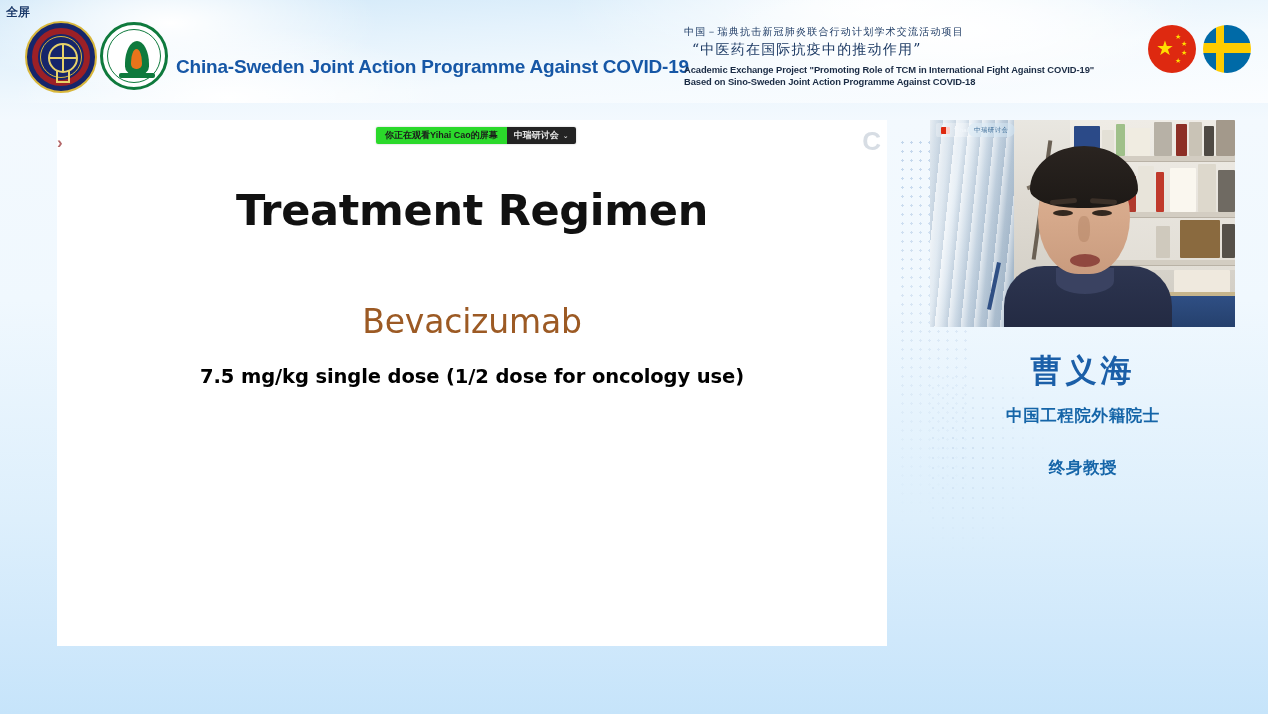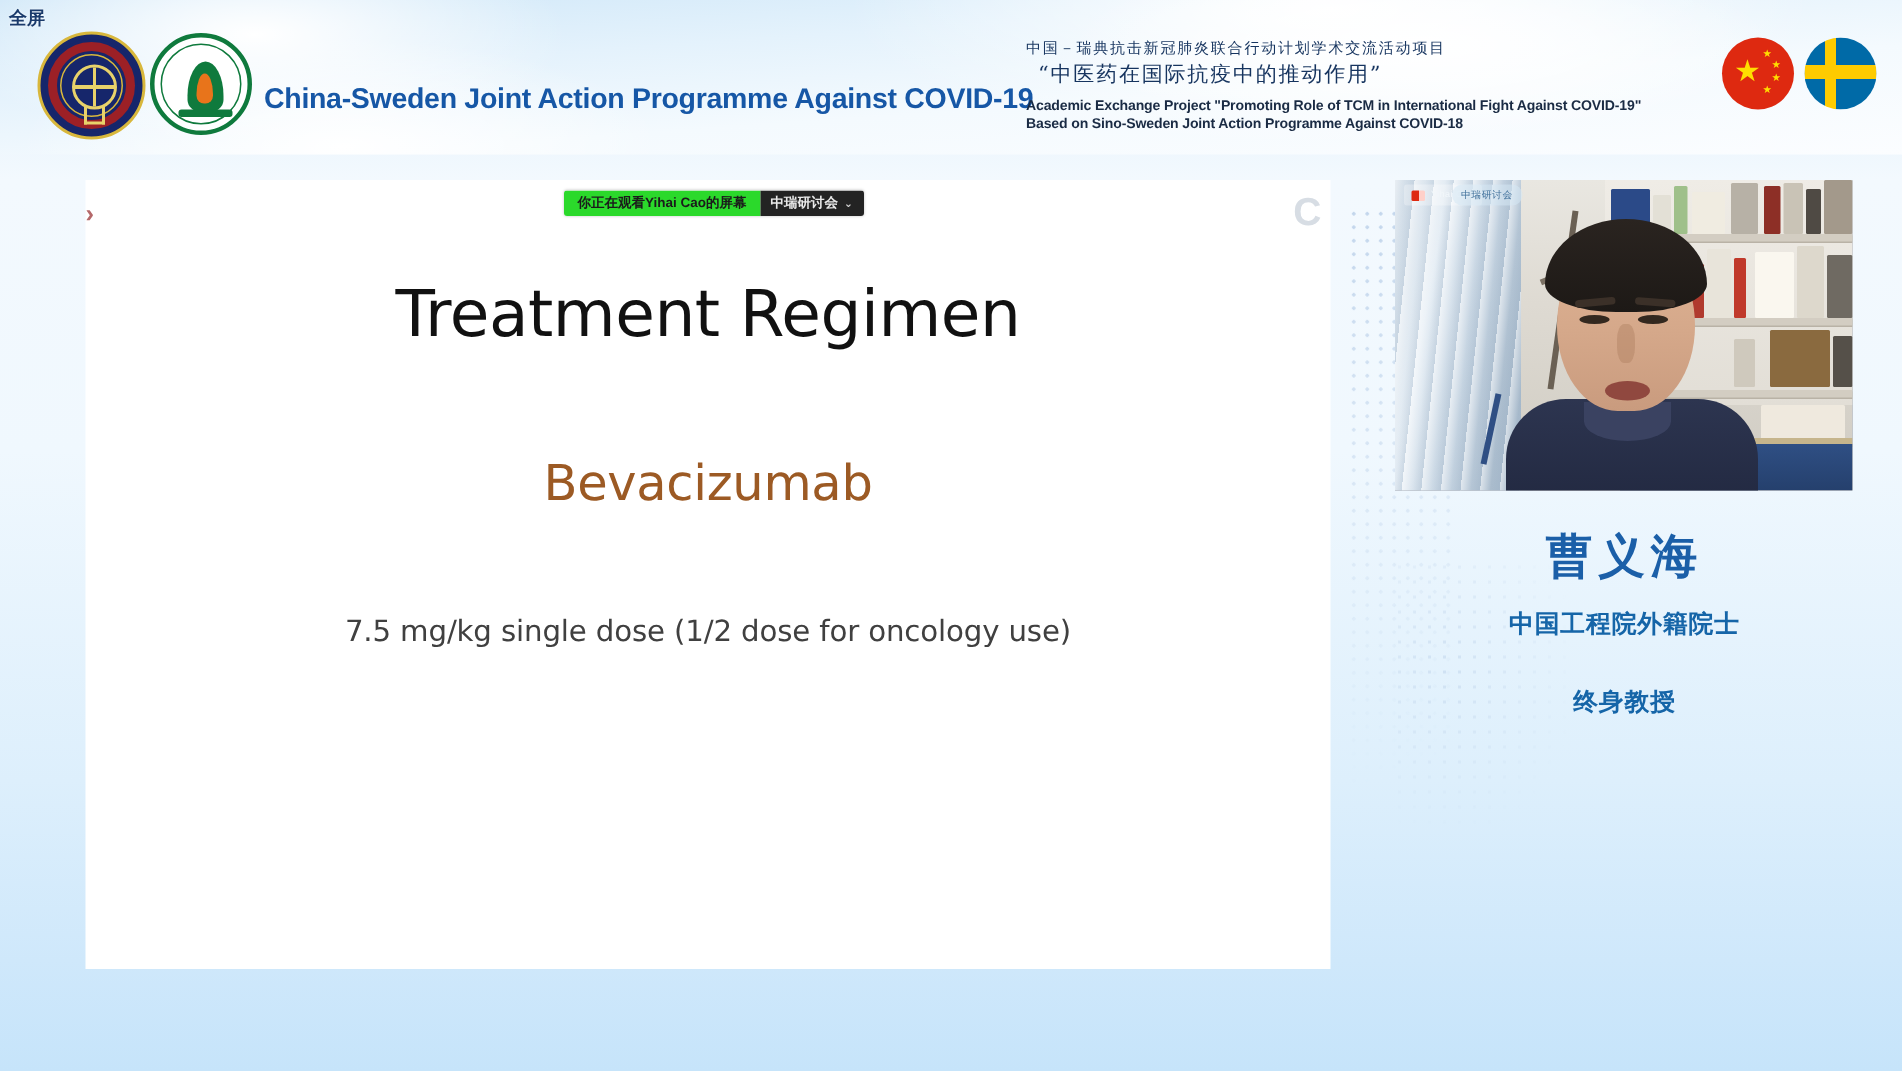--- a/index.html
+++ b/index.html
@@ -142,35 +142,34 @@
 
   
   #slide {
     position: absolute; left: 57px; top: 120px;
     width: 830px; height: 526px;
     background: #ffffff;
   }
   .slide-title {
     position: absolute; left: 0; right: 0; top: 65px;
     text-align: center; font-size: 43px; color: #111111;
-    font-weight: 400; letter-spacing: -0.3px;
+    font-weight: 700; letter-spacing: -0.3px;
     font-family: "DejaVu Sans", "Liberation Sans", sans-serif;
   }
   .slide-drug {
     position: absolute; left: 0; right: 0; top: 182px;
     text-align: center; font-size: 33px; color: #9c5a24;
     font-weight: 400; letter-spacing: -0.2px;
     font-family: "DejaVu Sans", "Liberation Sans", sans-serif;
   }
   .slide-dose {
     position: absolute; left: 0; right: 0; top: 245px;
-    text-align: center; font-size: 19.5px; color: #404040;
-    font-weight: 400; letter-spacing: -0.1px;
-    font-family: "DejaVu Sans", "Liberation Sans", sans-serif;
-    margin-top: 44px;
+    text-align: center; font-size: 19.5px; color: #000000;
+    font-weight: 700; letter-spacing: -0.1px;
+    font-family: "DejaVu Sans", "Liberation Sans", sans-serif;
   }
   .slide-artifact-left {
     position: absolute; left: 0px; top: 13px;
     font-size: 17px; color: #b4686a; font-weight: bold;
     overflow: hidden; width: 6px;
   }
   .slide-artifact-right {
     position: absolute; right: 6px; top: 8px;
     font-size: 26px; color: #d7dde4; font-weight: bold;
     line-height: 1;

